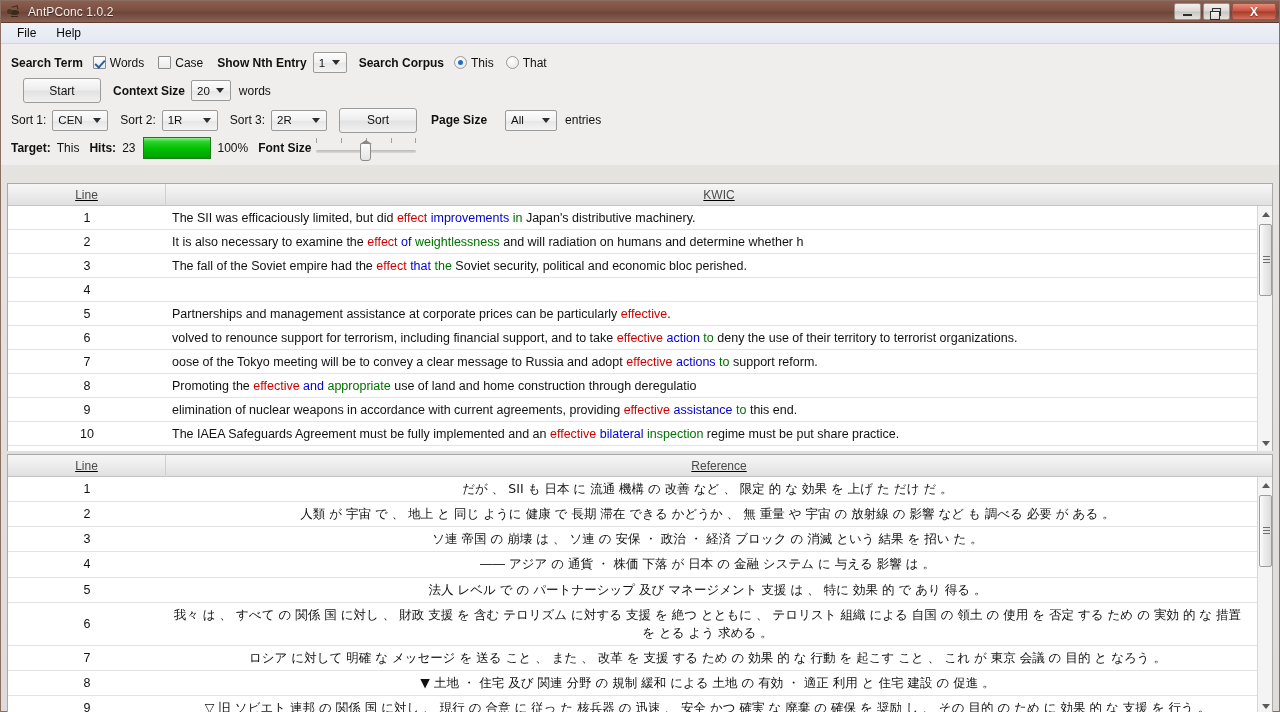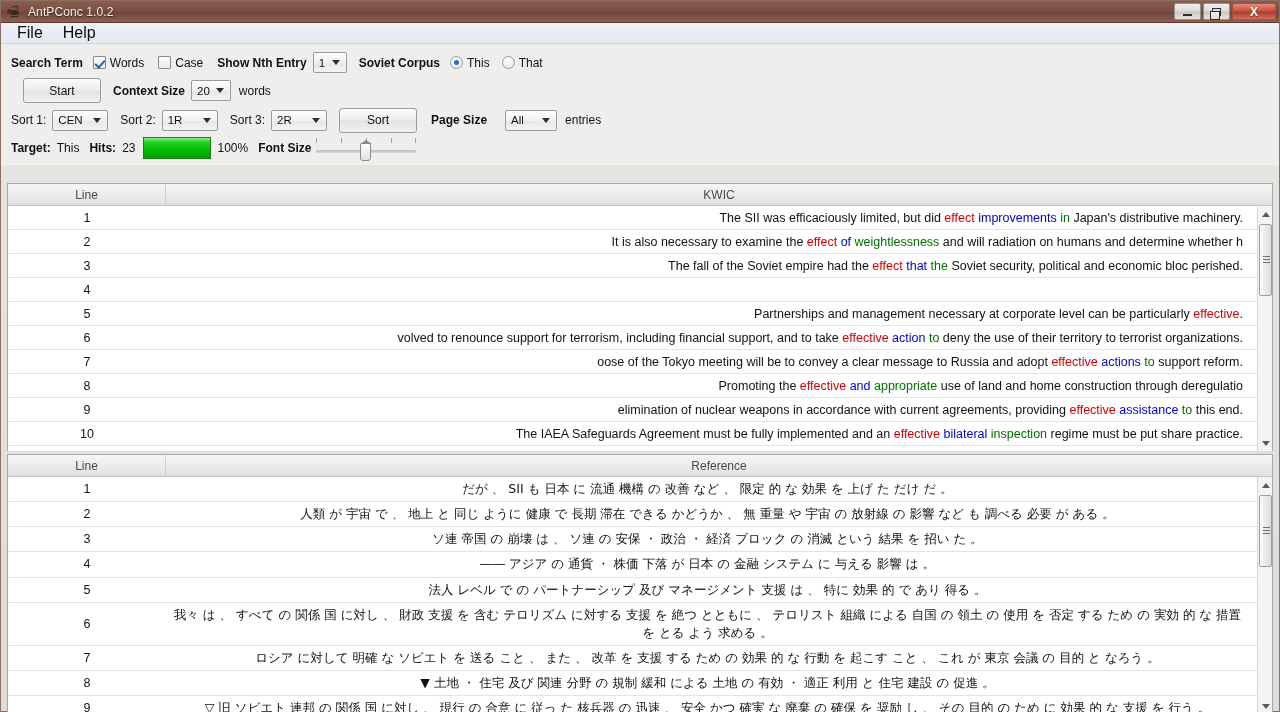--- a/index.html
+++ b/index.html
@@ -67,21 +67,21 @@
 
   
   .menubar {
     height: 21px;
     background: linear-gradient(180deg, #eef1f6 0%, #e4e9f1 100%);
     display: flex; align-items: center;
     border-bottom: 1px solid #d2d6dd;
     padding-left: 6px;
   }
   .menu-item {
-    font-size: 16px; color: #0a0a0a;
+    font-size: 12px; color: #0a0a0a;
     padding: 2px 10px;
     cursor: default;
   }
 
   
   .controls {
     padding: 5px 10px 4px 10px;
     background: #f0eeec;
   }
   .ctl-row {
@@ -199,21 +199,21 @@
   .slider-thumb:before {
     content:""; position:absolute; left:-1px; top:-4px;
     border-left: 6px solid transparent; border-right: 6px solid transparent;
     border-bottom: 4px solid #8a8a8a;
   }
 
   
   .panes {
     position: absolute;
     left: 6px; right: 6px;
-    top: 182px; bottom: 0;
+    top: 182px; bottom: 0; text-decoration: underline;
   }
   .pane {
     background: #ffffff;
     border: 1px solid #a9a9a9;
     border-bottom: none;
     position: relative;
     overflow: hidden;
   }
   .pane-kwic { height: 268px; }
   .pane-ref  { height: 260px; margin-top: 3px; }
@@ -250,21 +250,21 @@
     flex: 0 0 158px;
     padding: 3px 0;
   }
   .row .c-main {
     flex: 1;
     font-size: 12.5px; color: #111;
     padding: 3px 14px 3px 6px;
     white-space: nowrap;
     overflow: hidden;
   }
-  .row .c-main.kwic { text-align: right; }
+  .row .c-main.kwic { text-align: left; }
   .row .c-main.jp {
     text-align: center;
     white-space: normal;
     font-family: "DejaVu Sans", sans-serif;
     font-size: 12.5px;
     line-height: 1.45;
   }
   .w-red   { color: #d00000; }
   .w-blue  { color: #0000d0; }
   .w-green { color: #007000; }
@@ -343,21 +343,21 @@
       <span class="chk"></span>
       <span class="lbl">Case</span>
       <span style="width:14px"></span>
       <span class="lbl lbl-b">Show Nth Entry</span>
       <span style="width:6px"></span>
       <span class="combo">
         <span class="cv">1</span>
         <span class="caret"></span>
       </span>
       <span style="width:12px"></span>
-      <span class="lbl lbl-b">Soviet Corpus</span>
+      <span class="lbl lbl-b">Search Corpus</span>
       <span style="width:10px"></span>
       <span class="radio on"></span>
       <span class="lbl">This</span>
       <span style="width:12px"></span>
       <span class="radio"></span>
       <span class="lbl">That</span>
     </div>
 
     <div class="ctl-row" style="height:29px">
       <span style="width:12px"></span>
@@ -451,21 +451,21 @@
           </div>
           <div class="row">
             <div class="c-line">3</div>
             <div class="c-main kwic"><span>The fall of the Soviet empire had the </span><span class="w-red">effect</span><span> </span><span class="w-blue">that</span><span> </span><span class="w-green">the</span><span> Soviet security, political and economic bloc perished.</span></div>
           </div>
           <div class="row">
             <div class="c-line">4</div>
           </div>
           <div class="row">
             <div class="c-line">5</div>
-            <div class="c-main kwic"><span>Partnerships and management necessary at corporate level can be particularly </span><span class="w-red">effective</span><span>.</span></div>
+            <div class="c-main kwic"><span>Partnerships and management assistance at corporate prices can be particularly </span><span class="w-red">effective</span><span>.</span></div>
           </div>
           <div class="row">
             <div class="c-line">6</div>
             <div class="c-main kwic"><span>volved to renounce support for terrorism, including financial support, and to take </span><span class="w-red">effective</span><span> </span><span class="w-blue">action</span><span> </span><span class="w-green">to</span><span> deny the use of their territory to terrorist organizations.</span></div>
           </div>
           <div class="row">
             <div class="c-line">7</div>
             <div class="c-main kwic"><span>oose of the Tokyo meeting will be to convey a clear message to Russia and adopt </span><span class="w-red">effective</span><span> </span><span class="w-blue">actions</span><span> </span><span class="w-green">to</span><span> support reform.</span></div>
           </div>
           <div class="row">
@@ -523,21 +523,21 @@
           <div class="row">
             <div class="c-line">5</div>
             <div class="c-main jp">法人 レベル で の パートナーシップ 及び マネージメント 支援 は 、 特に 効果 的 で あり 得る 。</div>
           </div>
           <div class="row">
             <div class="c-line">6</div>
             <div class="c-main jp">我々 は 、 すべて の 関係 国 に対し 、 財政 支援 を 含む テロリズム に対する 支援 を 絶つ とともに 、 テロリスト 組織 による 自国 の 領土 の 使用 を 否定 する ため の 実効 的 な 措置 を とる よう 求める 。</div>
           </div>
           <div class="row">
             <div class="c-line">7</div>
-            <div class="c-main jp">ロシア に対して 明確 な ソビエト を 送る こと 、 また 、 改革 を 支援 する ため の 効果 的 な 行動 を 起こす こと 、 これ が 東京 会議 の 目的 と なろう 。</div>
+            <div class="c-main jp">ロシア に対して 明確 な メッセージ を 送る こと 、 また 、 改革 を 支援 する ため の 効果 的 な 行動 を 起こす こと 、 これ が 東京 会議 の 目的 と なろう 。</div>
           </div>
           <div class="row">
             <div class="c-line">8</div>
             <div class="c-main jp">▼ 土地 ・ 住宅 及び 関連 分野 の 規制 緩和 による 土地 の 有効 ・ 適正 利用 と 住宅 建設 の 促進 。</div>
           </div>
           <div class="row">
             <div class="c-line">9</div>
             <div class="c-main jp">▽ 旧 ソビエト 連邦 の 関係 国 に対し 、 現行 の 合意 に 従っ た 核兵器 の 迅速 、 安全 かつ 確実 な 廃棄 の 確保 を 奨励 し 、 その 目的 の ため に 効果 的 な 支援 を 行う 。</div>
           </div>
         </div>

